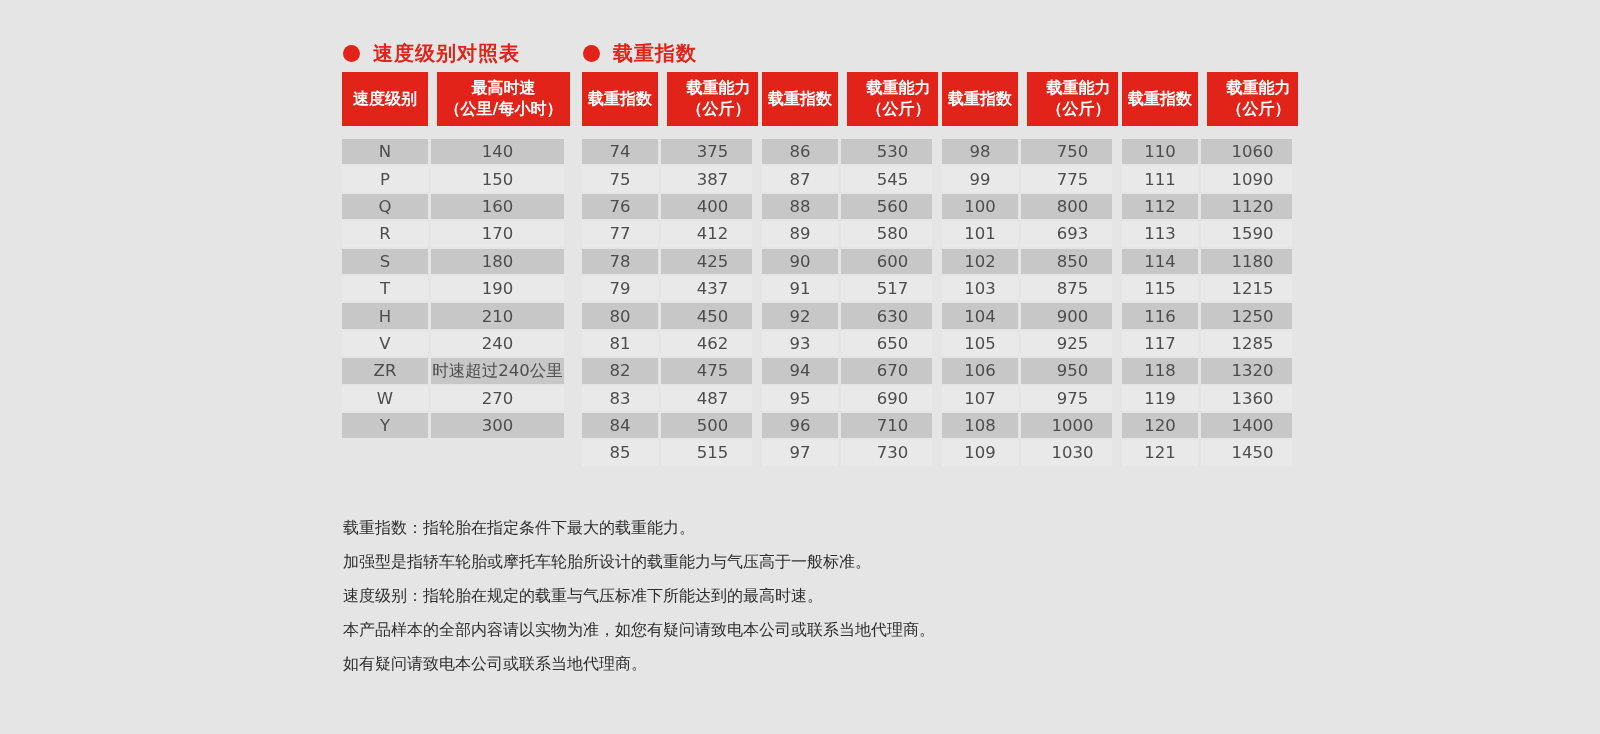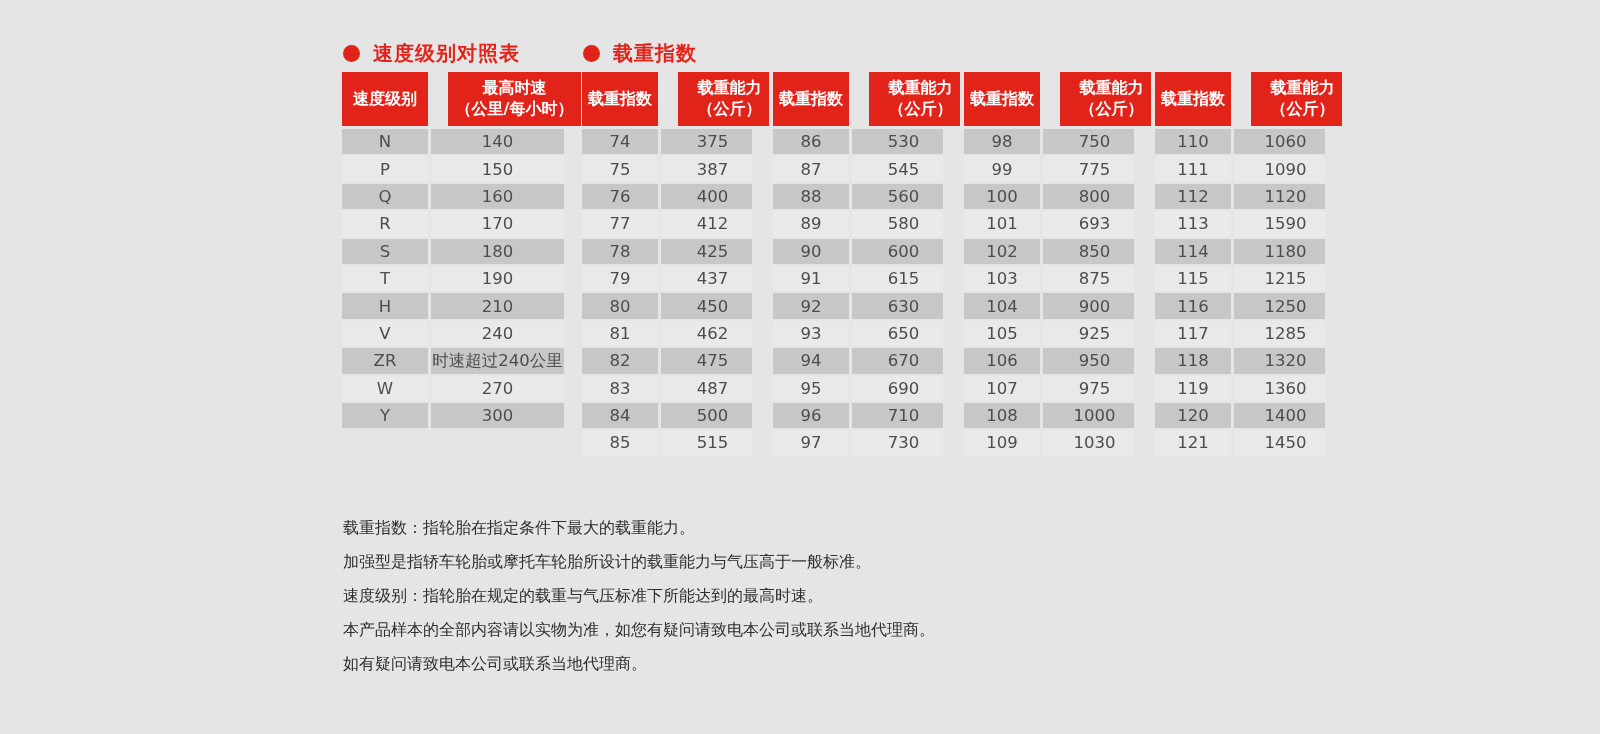--- a/index.html
+++ b/index.html
@@ -15,21 +15,21 @@
     position: absolute; display: flex; align-items: center; gap: 13px;
     color: #e2231a; font-weight: bold; font-size: 20px; letter-spacing: 1px;
   }
   .section-title .dot {
     width: 17px; height: 17px; border-radius: 50%; background: #e2231a; flex: 0 0 auto;
   }
   #speed-title { left: 343px; top: 40px; }
   #load-title  { left: 583px; top: 40px; }
 
   
-  .thead { display: flex; gap: 20px; margin-bottom: 3px; }
+  .thead { display: flex; gap: 9px; margin-bottom: 13px; }
   .th {
     background: #e2231a; color: #ffffff; font-weight: bold; font-size: 16px;
     height: 54px; display: flex; flex-direction: column;
     align-items: center; justify-content: center; line-height: 1.3; text-align: center;
   }
   .trow { display: flex; gap: 3px; margin-bottom: 2px; }
   .trow.dark  .cell { background: #c7c7c7; }
   .trow.light .cell { background: #e9e9e9; }
   .cell {
     height: 25.4px; display: flex; align-items: center; justify-content: center;
@@ -204,21 +204,21 @@
         <div class="trow light">
           <div class="cell c0">89</div>
           <div class="cell c1">580</div>
         </div>
         <div class="trow dark">
           <div class="cell c0">90</div>
           <div class="cell c1">600</div>
         </div>
         <div class="trow light">
           <div class="cell c0">91</div>
-          <div class="cell c1">615</div>
+          <div class="cell c1">517</div>
         </div>
         <div class="trow dark">
           <div class="cell c0">92</div>
           <div class="cell c1">630</div>
         </div>
         <div class="trow light">
           <div class="cell c0">93</div>
           <div class="cell c1">650</div>
         </div>
         <div class="trow dark">

